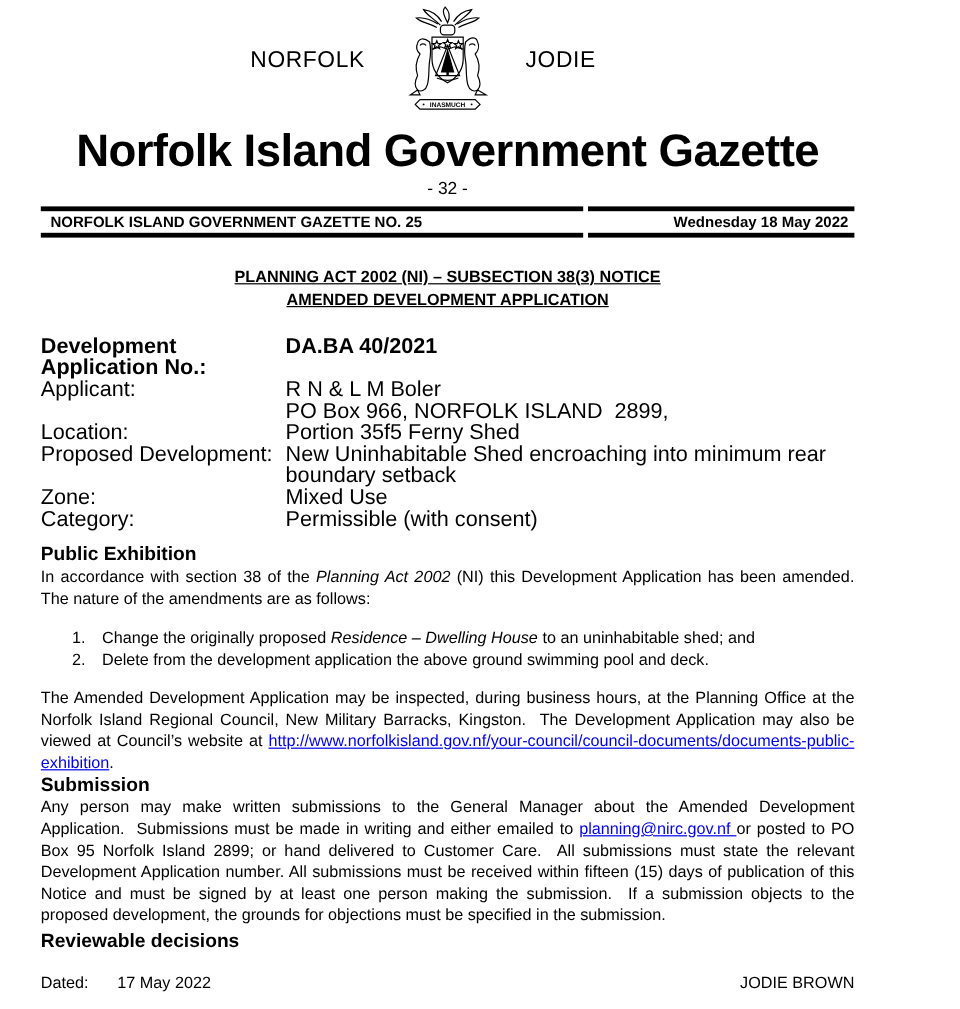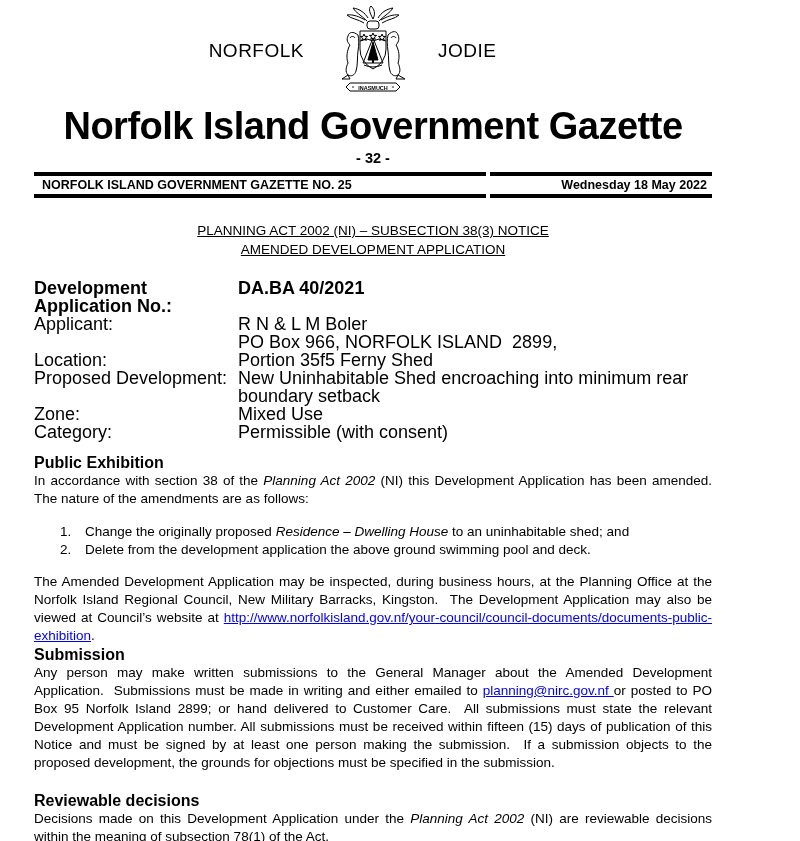--- a/index.html
+++ b/index.html
@@ -29,21 +29,21 @@
     text-align: center;
     font-weight: bold;
     font-size: 38px;
     line-height: 42px;
     letter-spacing: -0.5px;
     white-space: nowrap;
   }
   .page-number {
     margin-top: 3px;
     text-align: center;
-    font-weight: bold;
+    font-weight: normal;
     font-size: 14.5px;
     line-height: 16px;
   }
 
   
   .gazette-bar { display: flex; gap: 4px; margin-top: 6px; }
   .gb-cell {
     border-top: 4.5px solid #000;
     border-bottom: 4.5px solid #000;
     padding: 2px 0 1px;
@@ -51,21 +51,21 @@
     font-size: 12.5px;
     line-height: 15px;
     box-sizing: border-box;
   }
   .gb-left  { width: 66.6%; padding-left: 8px; }
   .gb-right { flex: 1; text-align: right; padding-right: 5px; }
 
   
   .notice-headings { margin-top: 23px; text-align: center; }
   .notice-line {
-    font-weight: normal;
+    font-weight: bold;
     font-size: 13.5px;
     line-height: 19px;
     text-decoration: underline;
   }
 
   
   .details { margin-top: 20px; font-size: 18px; line-height: 18px; }
   .drow { display: grid; grid-template-columns: 204px 1fr; }
   .drow.bold { font-weight: bold; }
 
@@ -73,21 +73,21 @@
   .sec-heading { font-weight: bold; font-size: 16px; line-height: 18px; }
   .para { font-size: 13.5px; line-height: 18px; text-align: justify; }
   .italic { font-style: italic; }
   .link { color: var(--link-color, #0000EE); text-decoration: underline; cursor: pointer; }
 
   .mt-pe   { margin-top: 13px; }
   .numlist { margin-top: 15px; padding-left: 26px; font-size: 13.5px; line-height: 18px; }
   .li { display: grid; grid-template-columns: 25px 1fr; }
   .mt-insp { margin-top: 14px; }
   .mt-sub  { margin-top: 1px; }
-  .mt-rev  { margin-top: 20px; }
+  .mt-rev  { margin-top: 4px; }
 
   
   .footer {
     margin-top: 16px;
     display: flex;
     justify-content: space-between;
     align-items: flex-start;
     font-size: 13.5px;
     line-height: 18px;
   }
@@ -207,21 +207,20 @@
       <span><span>Delete from the development application the above ground swimming pool and deck.</span></span>
     </div>
   </div>
 
   <div class="para mt-insp"><span>The Amended Development Application may be inspected, during business hours, at the Planning Office at the Norfolk Island Regional Council, New Military Barracks, Kingston.&nbsp; The Development Application may also be viewed at Council’s website at </span><span class="link">http://www.norfolkisland.gov.nf/your-council/council-documents/documents-public-exhibition</span><span>.</span></div>
 
   <div class="sec-heading mt-sub">Submission</div>
   <div class="para"><span>Any person may make written submissions to the General Manager about the Amended Development Application.&nbsp; Submissions must be made in writing and either emailed to </span><span class="link">planning@nirc.gov.nf </span><span>or posted to PO Box 95 Norfolk Island 2899; or hand delivered to Customer Care.&nbsp; All submissions must state the relevant Development Application number. All submissions must be received within fifteen (15) days of publication of this Notice and must be signed by at least one person making the submission.&nbsp; If a submission objects to the proposed development, the grounds for objections must be specified in the submission.</span></div>
 
   <div class="sec-heading mt-rev">Reviewable decisions</div>
-  <div class="para"><span>Decisions made on this Development Application under the </span><span class="italic">Planning Act 2002</span><span> (NI) are reviewable decisions within the meaning of subsection 78(1) of the Act.</span></div>
 
   <div class="footer">
     <div>
       <span>Dated:</span><span class="dated-value">17 May 2022</span>
     </div>
     <div class="signature">
       <div>JODIE BROWN</div>
 
     </div>
   </div>

